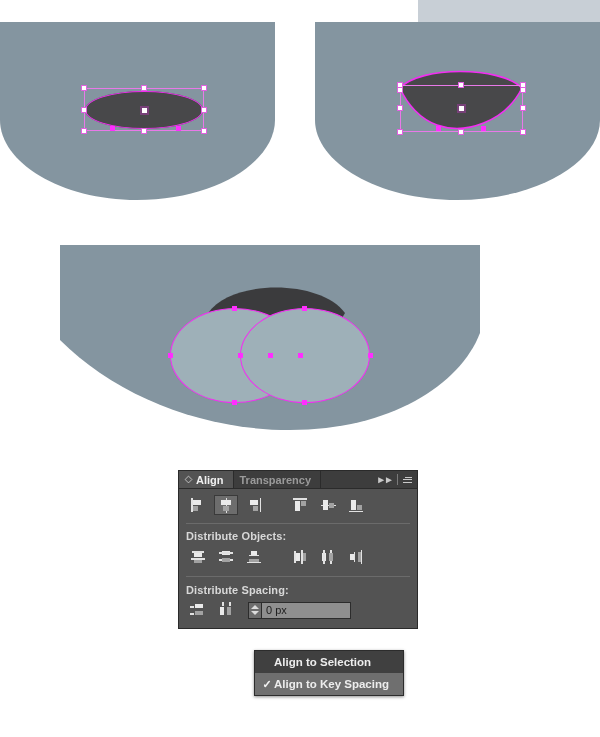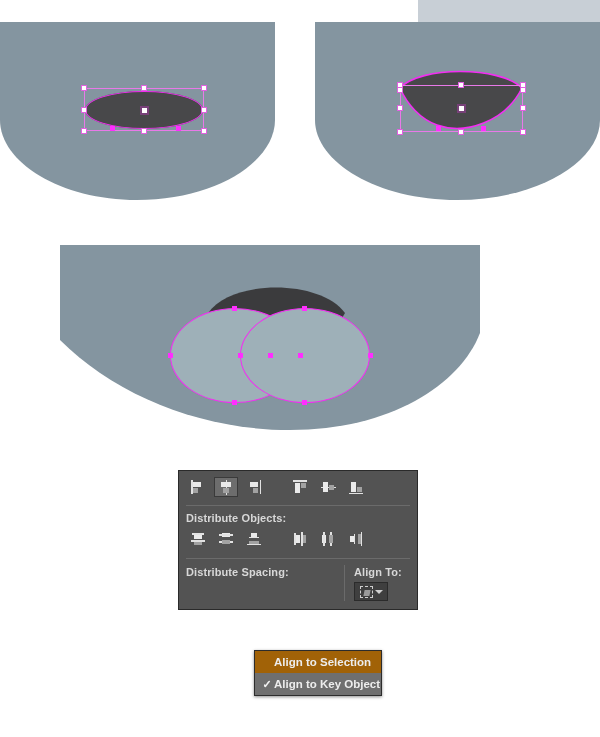--- a/index.html
+++ b/index.html
@@ -207,22 +207,22 @@
     font-size:11px;
     padding:1px 5px 2px 5px;
     white-space:nowrap;
     z-index:40;
   }
 
   
   #dropdown {
     position:absolute;
     left:254px; top:650px;
-    width:128px;
-    background:#a16207;
+    width:150px;
+    background:#404040;
     border:1px solid #2c2c2c;
     z-index:50;
     box-shadow:0 1px 3px rgba(0,0,0,.45);
   }
   .dd-item {
     height:22px;
     display:flex; align-items:center;
     font-size:11.5px; font-weight:bold;
     color:#ededed;
     padding-left:5px;
@@ -310,20 +310,39 @@
     <div class="anchor" style="left:238px; top:108px;"></div>
     <div class="anchor" style="left:178px; top:108px;"></div>
     <div class="anchor" style="left:242px; top:61px;"></div>
     <div class="anchor" style="left:242px; top:155px;"></div>
     <div class="anchor" style="left:308px; top:108px;"></div>
     <div class="anchor" style="left:208px; top:108px;"></div>
   </div>
 
   <div id="align-panel">
 
+    <div class="panel-tabs">
+      <div class="tab active">
+        <span class="grip"></span>
+        <span>Align</span>
+      </div>
+      <div class="tab">
+        <span>Transparency</span>
+      </div>
+      <div class="tabs-spacer"></div>
+      <div class="tab-icons">
+        <span class="dbl-arrow">►►</span>
+        <span class="vdiv"></span>
+        <span class="menu-btn">
+            <i></i>
+            <i></i>
+            <i></i>
+          </span>
+      </div>
+    </div>
 
     <div class="panel-body">
 
 
       <div class="btn-row">
 
         <div class="abtn">
           <span class="ic">
             <b class="ln" style="left:1px;top:1px;width:1.5px;height:14px;"></b>
             <b class="lt" style="left:3px;top:3px;width:8px;height:4.5px;"></b>
@@ -433,39 +452,57 @@
             <b class="ln" style="left:12.5px;top:1px;width:1.5px;height:14px;"></b>
           </span>
         </div>
       </div>
 
       <div class="hr2"></div>
 
       <div class="row-split">
         <div class="left-col">
           <div class="section-label">Distribute Spacing:</div>
-        </div>
-
-        <div class="right-col">
-          <div class="section-label">Align To:</div>
-          <div class="alignto-btn">
-            <span class="dashbox"></span>
-            <span class="caret"></span>
+          <div class="spacing-row">
+            <div class="abtn">
+              <span class="ic">
+                <b class="ln" style="left:0px;top:4px;width:4px;height:1.5px;"></b>
+                <b class="lt" style="left:5px;top:2px;width:8px;height:4px;"></b>
+                <b class="ln" style="left:0px;top:11px;width:4px;height:1.5px;"></b>
+                <b class="dk" style="left:5px;top:9px;width:8px;height:4px;"></b>
+              </span>
+            </div>
+            <div class="abtn">
+              <span class="ic">
+                <b class="ln" style="left:4px;top:0px;width:1.5px;height:4px;"></b>
+                <b class="lt" style="left:2px;top:5px;width:4px;height:8px;"></b>
+                <b class="ln" style="left:11px;top:0px;width:1.5px;height:4px;"></b>
+                <b class="dk" style="left:9px;top:5px;width:4px;height:8px;"></b>
+              </span>
+            </div>
+            <div class="stepper">
+              <div class="arrows">
+                <span class="tri-up"></span>
+                <span class="tri-dn"></span>
+              </div>
+              <div class="val">0 px</div>
+            </div>
           </div>
         </div>
+
       </div>
 
     </div>
   </div>
 
 
   <div id="dropdown">
     <div class="dd-item">
       <span class="dd-check"></span>
       <span>Align to Selection</span>
     </div>
     <div class="dd-item hl">
       <span class="dd-check">✓</span>
-      <span>Align to Key Object</span>
+      <span>Align to Key Spacing</span>
     </div>
   </div>
 
 </div>
 
 </body></html>

